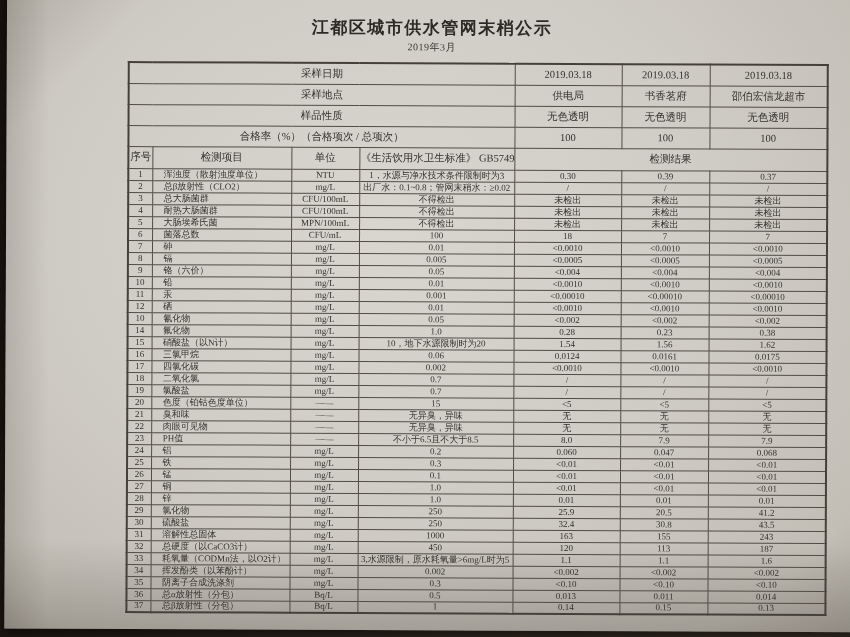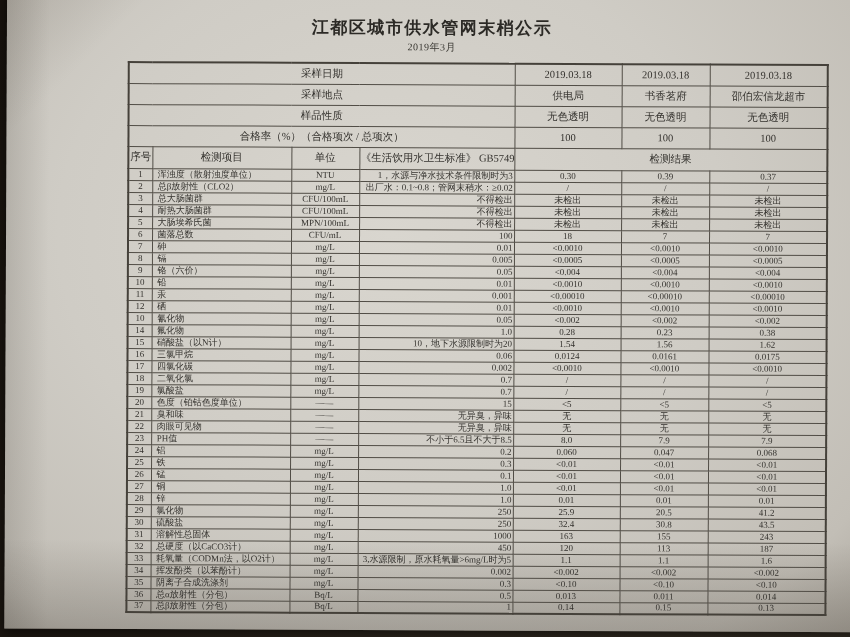--- a/index.html
+++ b/index.html
@@ -38,22 +38,22 @@
     border: 1px solid #514d46;
   }
   table.report { border: 2px solid #45413a; }
   td {
     padding: 0 1px; text-align: center; vertical-align: middle;
     overflow: hidden; white-space: nowrap;
   }
   .info-row td { height: 21px; font-size: 10.5px; }
   .colhead td { height: 22px; font-size: 10.5px; }
   .data-row td { height: 12px; font-size: 9px; line-height: 1; }
-  .c-item { text-align: left; padding-left: 5px; border-radius: 6px; }
-  .c-std { font-size: 8.5px; text-align: right; }
+  .c-item { text-align: left; padding-left: 11px; border-radius: 6px; }
+  .c-std { font-size: 8.5px; }
   .c-no { font-size: 8.5px; margin-left: 43px; }
 </style>
 </head>
 <body>
 
 <div class="paper">
   <div class="title">江都区城市供水管网末梢公示</div>
   <div class="subtitle">2019年3月</div>
 
   <table class="report">

